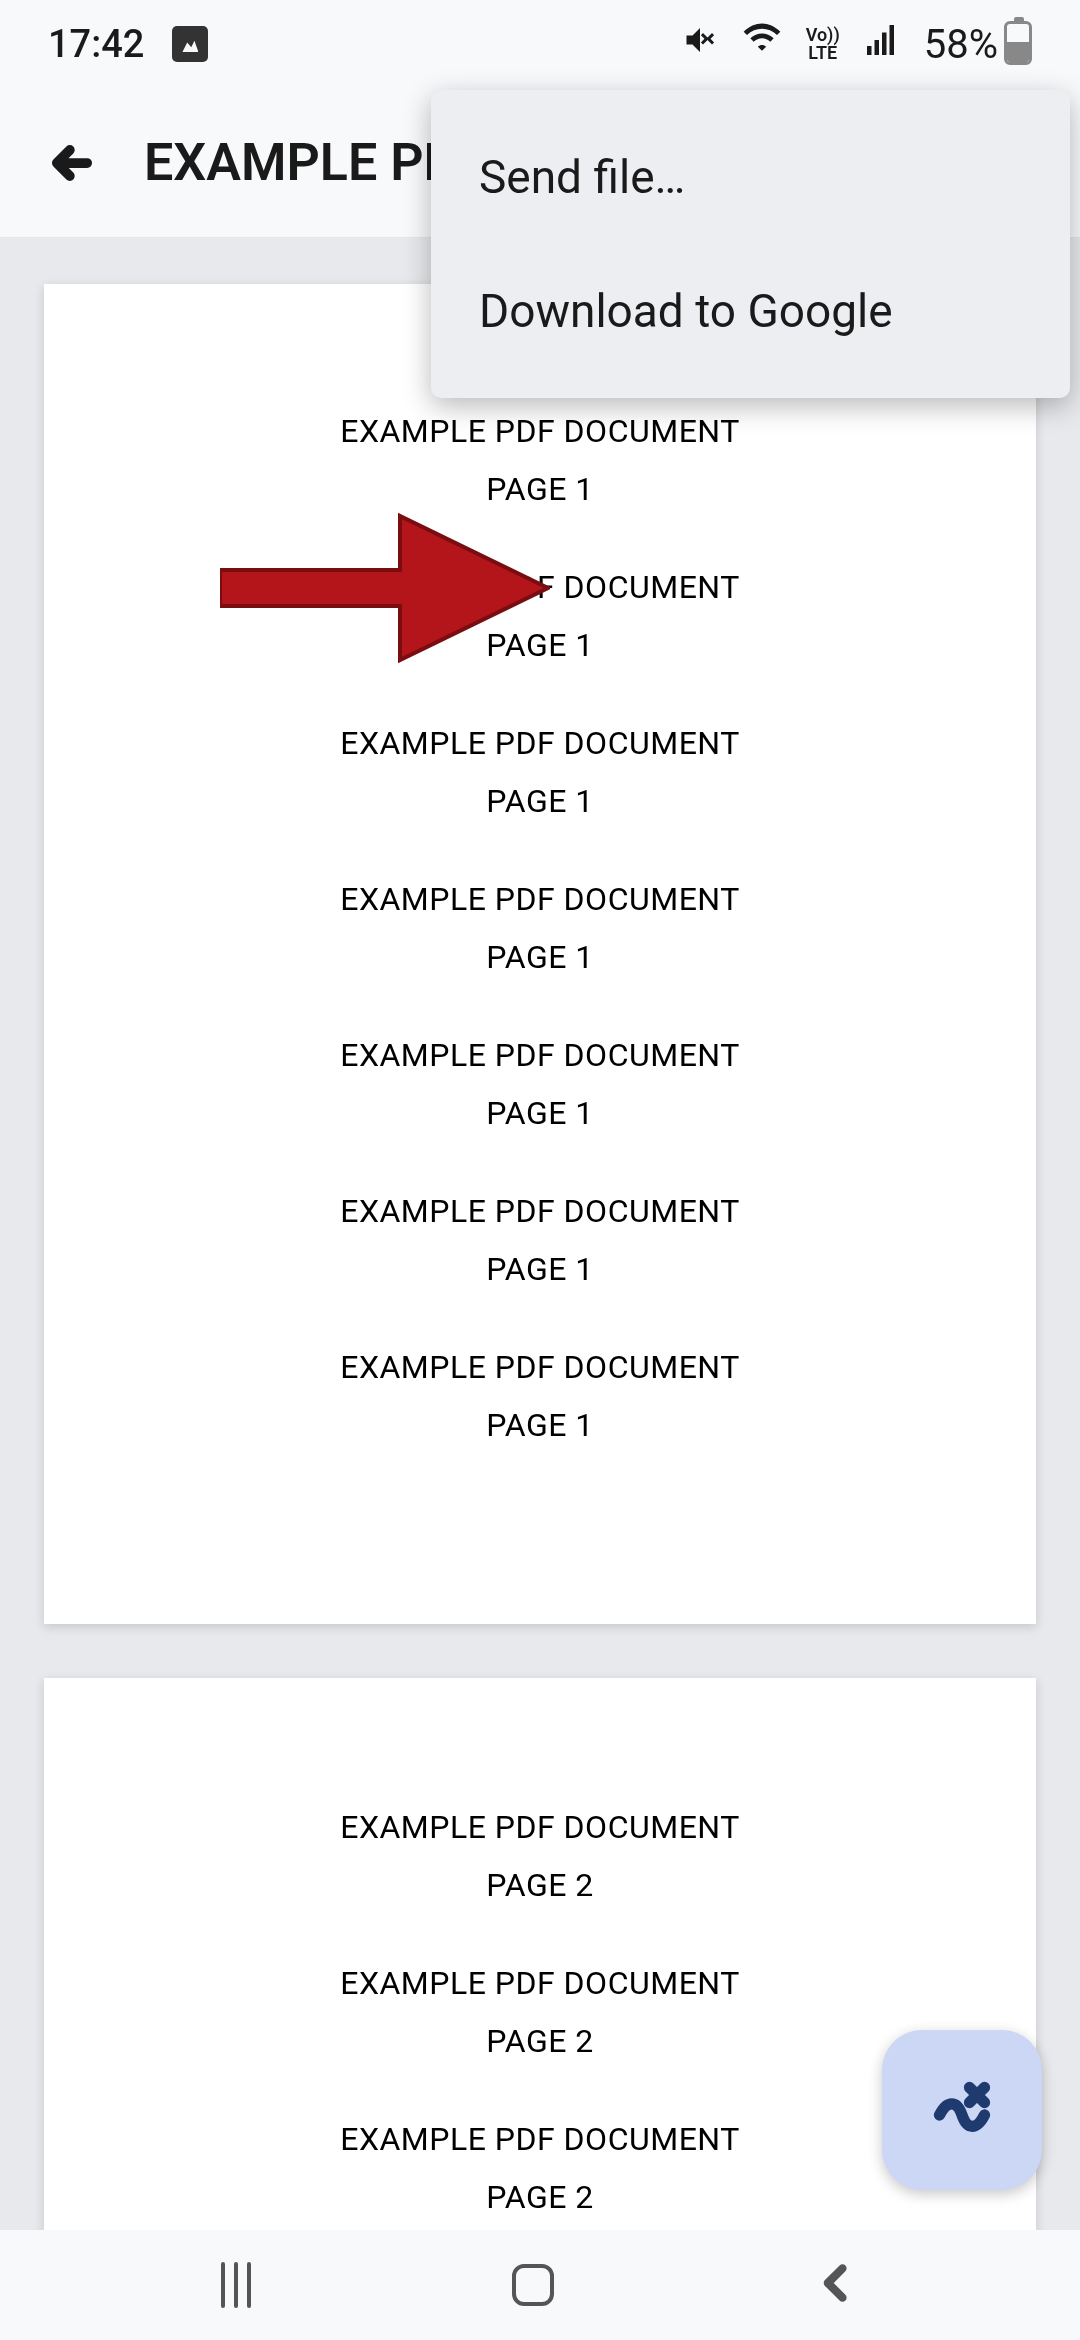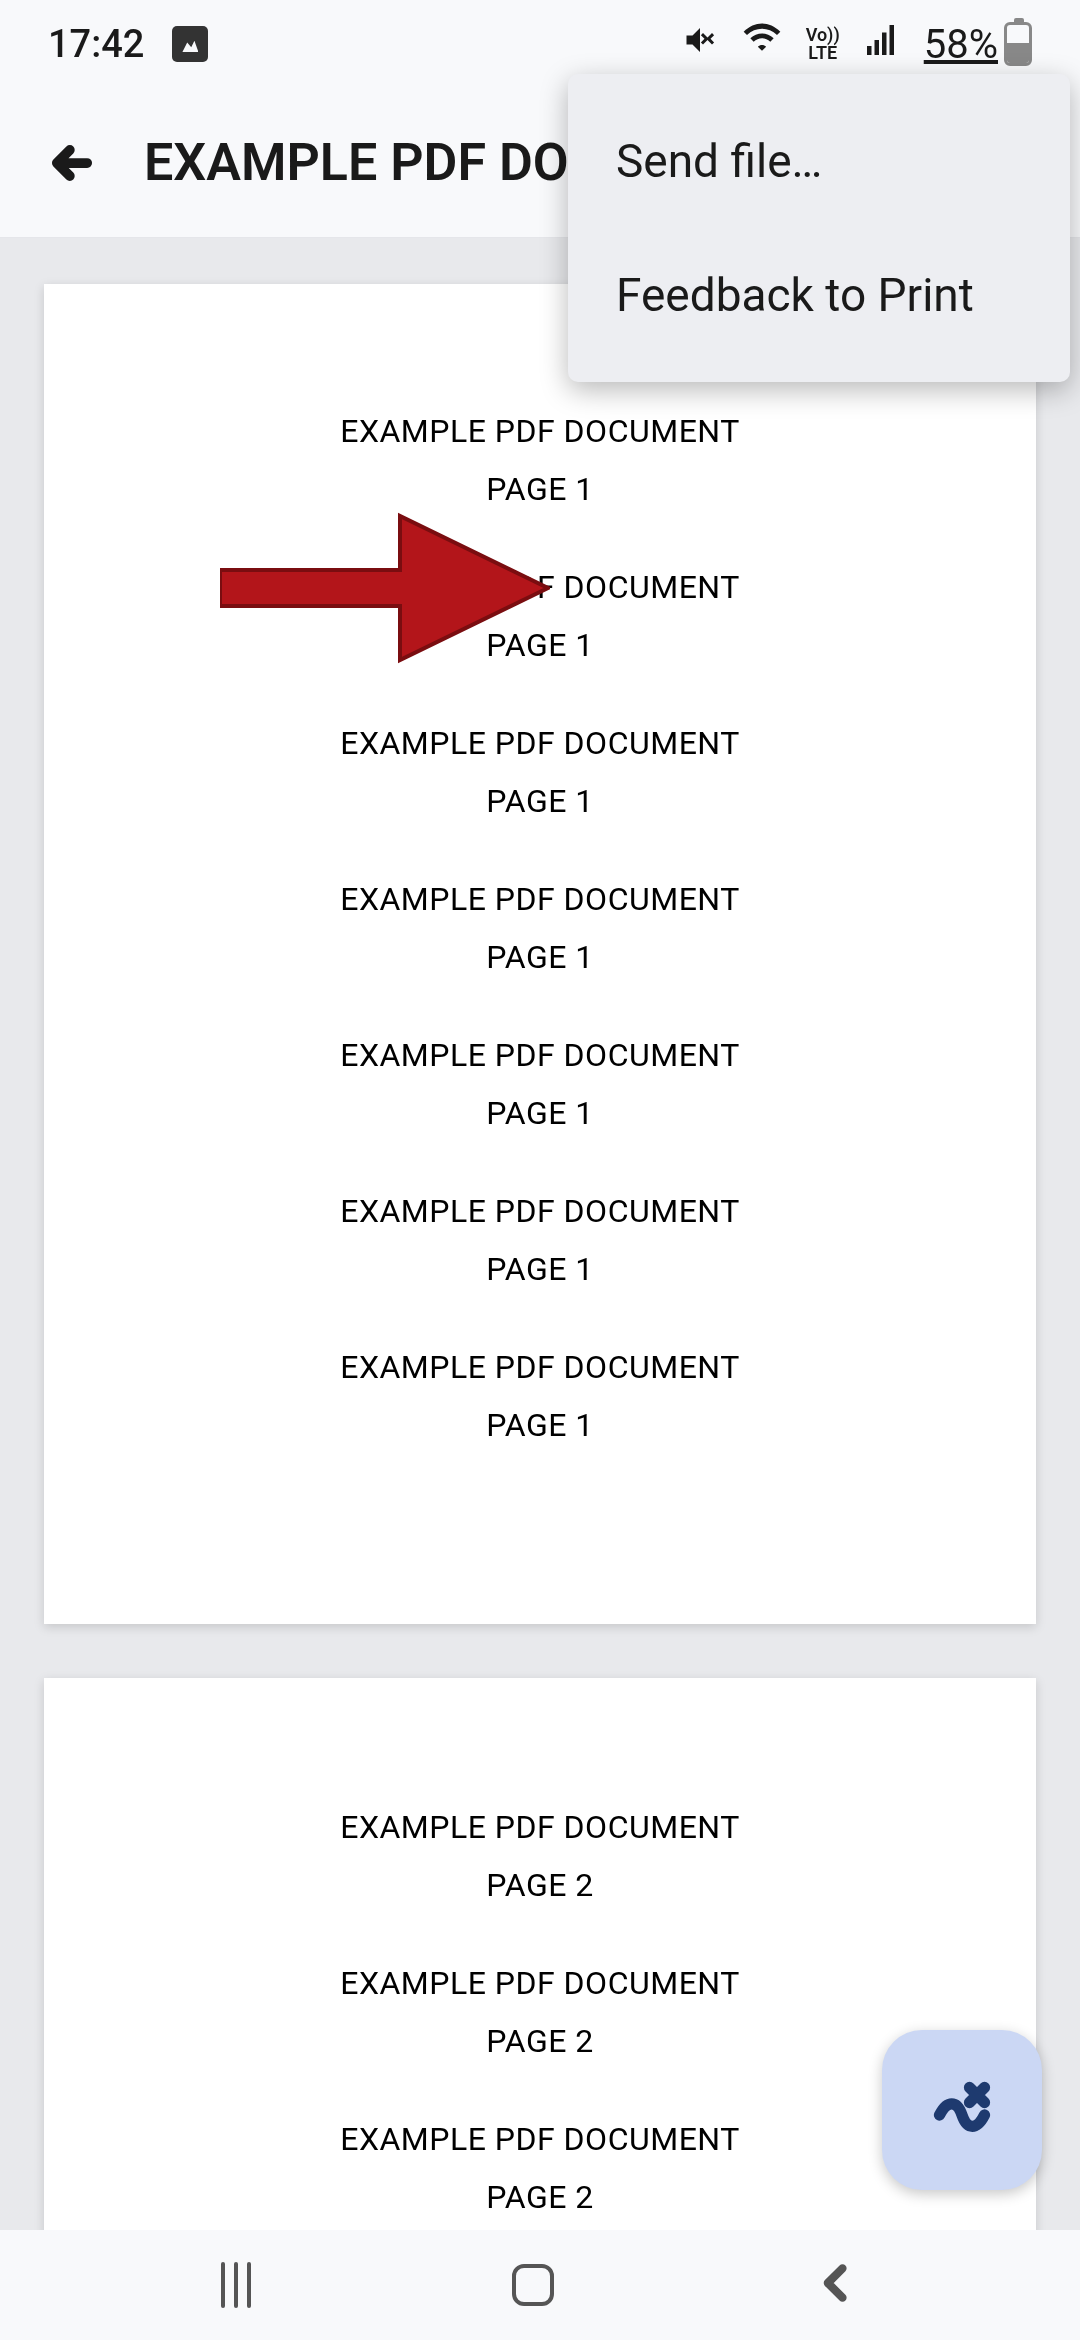--- a/index.html
+++ b/index.html
@@ -8,41 +8,41 @@
   
   .statusbar { height: 88px; display: flex; align-items: center; justify-content: space-between; padding: 0 48px; color: #1a1a1a; font-size: 38px; font-weight: 500; }
   .statusbar-left { display: flex; align-items: center; gap: 28px; }
   .statusbar-right { display: flex; align-items: center; gap: 24px; }
   .gallery-icon { width: 36px; height: 36px; background: #333; border-radius: 5px; display: flex; align-items: center; justify-content: center; }
   .gallery-icon::after { content: ""; width: 16px; height: 16px; background: #f8f9fb; clip-path: polygon(0 100%, 30% 40%, 55% 70%, 75% 30%, 100% 100%); }
   .mute-icon { font-size: 34px; }
   .wifi-icon { font-size: 34px; }
   .lte-text { font-size: 18px; line-height: 1; font-weight: 600; text-align: center; }
   .signal-icon { font-size: 32px; }
-  .batt { display: flex; align-items: center; gap: 6px; text-decoration: underline; }
+  .batt { display: flex; align-items: flex-start; gap: 6px; }
   .batt-pct { font-size: 40px; font-weight: 400; }
   .batt-icon { width: 28px; height: 44px; border: 3px solid #888; border-radius: 6px; position: relative; display: flex; align-items: flex-end; }
   .batt-icon::before { content: ""; position: absolute; top: -7px; left: 7px; width: 10px; height: 5px; background: #888; border-radius: 2px 2px 0 0; }
   .batt-fill { width: 100%; height: 52%; background: #888; border-radius: 0 0 3px 3px; }
 
   
   .appbar { height: 150px; display: flex; align-items: center; padding: 0 40px; gap: 40px; background: #f8f9fb; border-bottom: 1px solid #e5e6ea; }
   .back-btn { width: 64px; height: 64px; display: flex; align-items: center; justify-content: center; }
   .back-arrow { width: 52px; height: 52px; stroke: #1a1a1a; stroke-width: 4.5; fill: none; stroke-linecap: round; stroke-linejoin: round; }
   .app-title { font-size: 52px; font-weight: 600; color: #1a1a1a; white-space: nowrap; overflow: hidden; }
 
   
   .content { position: absolute; top: 238px; left: 0; right: 0; bottom: 110px; background: #e8e9ec; padding: 46px 44px 0; overflow: hidden; }
   .page { background: #fff; box-shadow: 0 3px 10px rgba(0,0,0,0.15); margin-bottom: 54px; padding: 128px 60px 120px; text-align: center; }
   .page-line { font-size: 32px; letter-spacing: 0.5px; color: #000; margin-bottom: 20px; font-weight: 400; }
   .page-line.sub { margin-bottom: 60px; }
   .page2 { padding-top: 130px; }
 
   
-  .menu { position: absolute; top: 74px; right: 10px; width: 502px; background: #edeef2; border-radius: 10px; box-shadow: 0 8px 28px rgba(0,0,0,0.28); padding: 20px 0; z-index: 100; }
+  .menu { position: absolute; top: 90px; right: 10px; width: 639px; background: #edeef2; border-radius: 10px; box-shadow: 0 8px 28px rgba(0,0,0,0.28); padding: 20px 0; z-index: 100; }
   .menu-item { padding: 40px 48px; font-size: 46px; color: #1a1a1a; font-weight: 400; }
 
   
   .red-arrow { position: absolute; top: 508px; left: 220px; width: 330px; height: 160px; z-index: 200; pointer-events: none; }
 
   
   .fab { position: absolute; bottom: 150px; right: 38px; width: 160px; height: 160px; background: #cbd7f4; border-radius: 40px; box-shadow: 0 4px 14px rgba(0,0,0,0.22); display: flex; align-items: center; justify-content: center; z-index: 50; }
   .fab svg { width: 60px; height: 60px; stroke: #1e3a6f; stroke-width: 4.5; fill: none; stroke-linecap: round; stroke-linejoin: round; }
 
   
@@ -120,21 +120,21 @@
     <div class="page-line">EXAMPLE PDF DOCUMENT</div>
     <div class="page-line sub">PAGE 2</div>
     <div class="page-line">EXAMPLE PDF DOCUMENT</div>
     <div class="page-line sub">PAGE 2</div>
 
   </div>
 </div>
 
 <div class="menu">
   <div class="menu-item">Send file…</div>
-  <div class="menu-item">Feedback to Print</div>
+  <div class="menu-item">Download to Google</div>
 </div>
 
 <svg class="red-arrow" viewBox="0 0 330 160">
   <path d="M 0 62 L 180 62 L 180 8 L 328 80 L 180 152 L 180 98 L 0 98 Z" fill="#b3151a" stroke="#7a0d10" stroke-width="4"></path>
 </svg>
 
 <div class="fab">
   <svg viewBox="0 0 24 24">
     <path d="M3 14c3-6 7-6 9 0s6 6 9 0"></path>
     <path d="M15 3l6 6M21 3l-6 6"></path>

